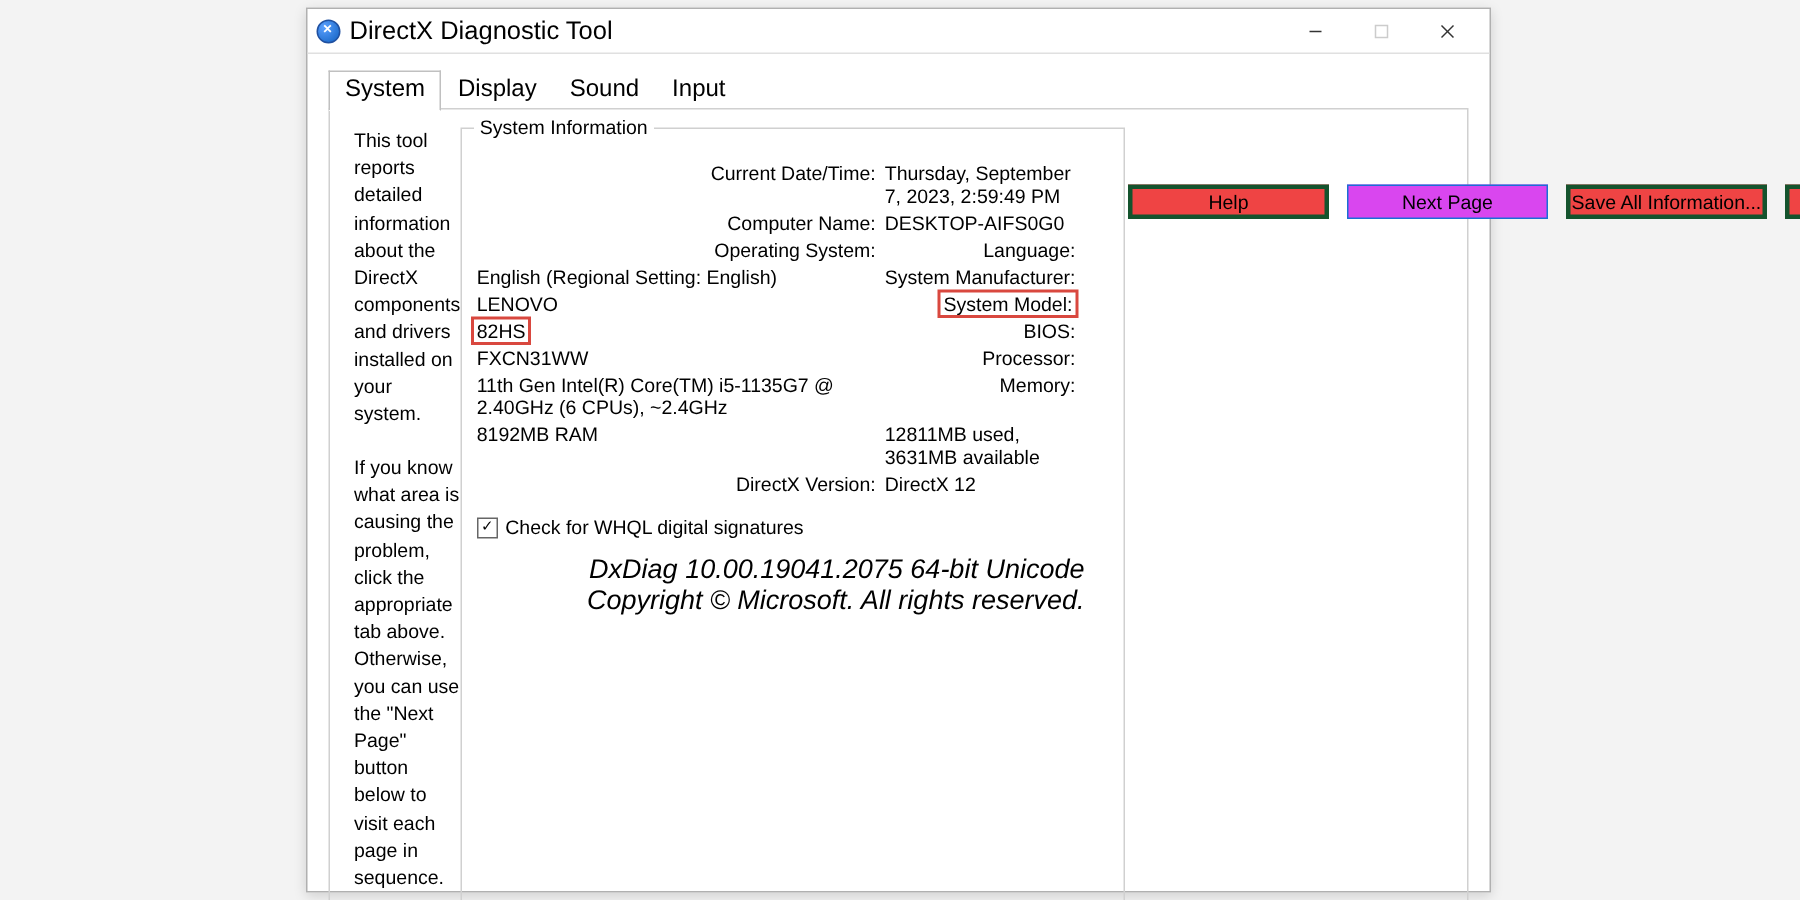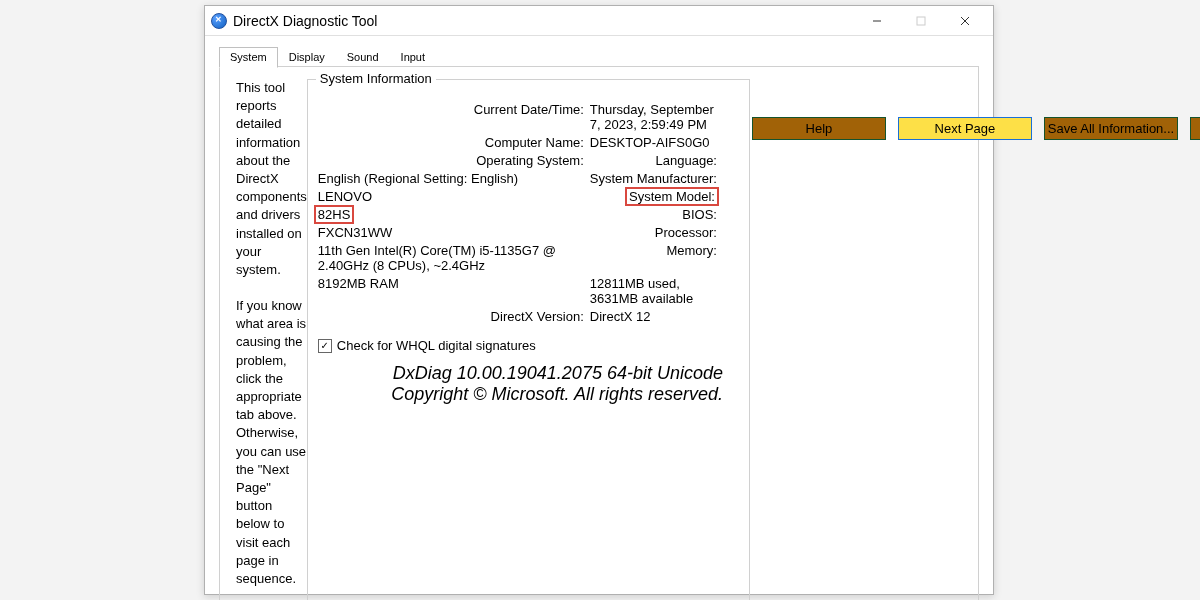--- a/index.html
+++ b/index.html
@@ -41,21 +41,21 @@
     position: relative;
   }
   .titlebar .app-icon::after {
     content: "✕";
     position: absolute;
     font-size: 8px;
     color: #fff;
     left: 3px; top: 1px;
     font-weight: bold;
   }
-  .titlebar .title { font-size: 14px; }
+  .titlebar .title { font-size: 17px; }
   .titlebar .spacer { flex: 1; }
   .win-btn {
     width: 44px; height: 30px;
     display: flex; align-items: center; justify-content: center;
     font-size: 11px;
     color: #333;
   }
   .win-btn.max { color: #ccc; }
   .win-btn svg { width: 10px; height: 10px; }
   .content {
@@ -65,21 +65,21 @@
     flex-direction: column;
   }
   .tabs-row {
     display: flex;
     position: relative;
     top: 1px;
     z-index: 2;
   }
   .tab {
     padding: 3px 10px 4px 10px;
-    font-size: 11px;
+    font-size: 16px;
     border: 1px solid transparent;
     border-bottom: none;
     background: transparent;
     cursor: default;
   }
   .tab.active {
     background: #fff;
     border-color: #c0c0c0;
     border-bottom: 1px solid #fff;
     margin-bottom: -1px;
@@ -143,33 +143,33 @@
   .buttons-row {
     display: flex;
     gap: 12px;
     justify-content: flex-start;
     margin-top: 38px;
     padding: 0 2px;
   }
   .btn {
     height: 23px;
     width: 134px;
-    background: #a16207;
-    border: 1px solid #14532d;
+    background: #ef4444;
+    border: 3px solid #14532d;
     font-size: 13px;
     font-family: inherit;
     display: inline-flex;
     align-items: center;
     justify-content: center;
     cursor: default;
   }
   .btn.help { margin-right: auto; }
   .btn.primary {
     border: 1.5px solid #1a6fd6;
-    background: #fde047;
+    background: #d946ef;
   }
 </style>
 </head>
 <body>
 
 <div class="window">
   <div class="titlebar">
     <span class="app-icon"></span>
     <span class="title">DirectX Diagnostic Tool</span>
     <span class="spacer"></span>
@@ -223,21 +223,21 @@
           <div class="info-label">System Manufacturer:</div>
           <div class="info-value">LENOVO</div>
 
           <div class="info-label"><span class="highlight-box">System Model:</span></div>
           <div class="info-value"><span class="highlight-box">82HS</span></div>
 
           <div class="info-label">BIOS:</div>
           <div class="info-value">FXCN31WW</div>
 
           <div class="info-label">Processor:</div>
-          <div class="info-value">11th Gen Intel(R) Core(TM) i5-1135G7 @ 2.40GHz (8 CPUs), ~2.4GHz</div>
+          <div class="info-value">11th Gen Intel(R) Core(TM) i5-1135G7 @ 2.40GHz (6 CPUs), ~2.4GHz</div>
 
           <div class="info-label">Memory:</div>
           <div class="info-value">8192MB RAM</div>
 
           <div class="info-value">12811MB used, 3631MB available</div>
 
           <div class="info-label">DirectX Version:</div>
           <div class="info-value">DirectX 12</div>
         </div>
 

